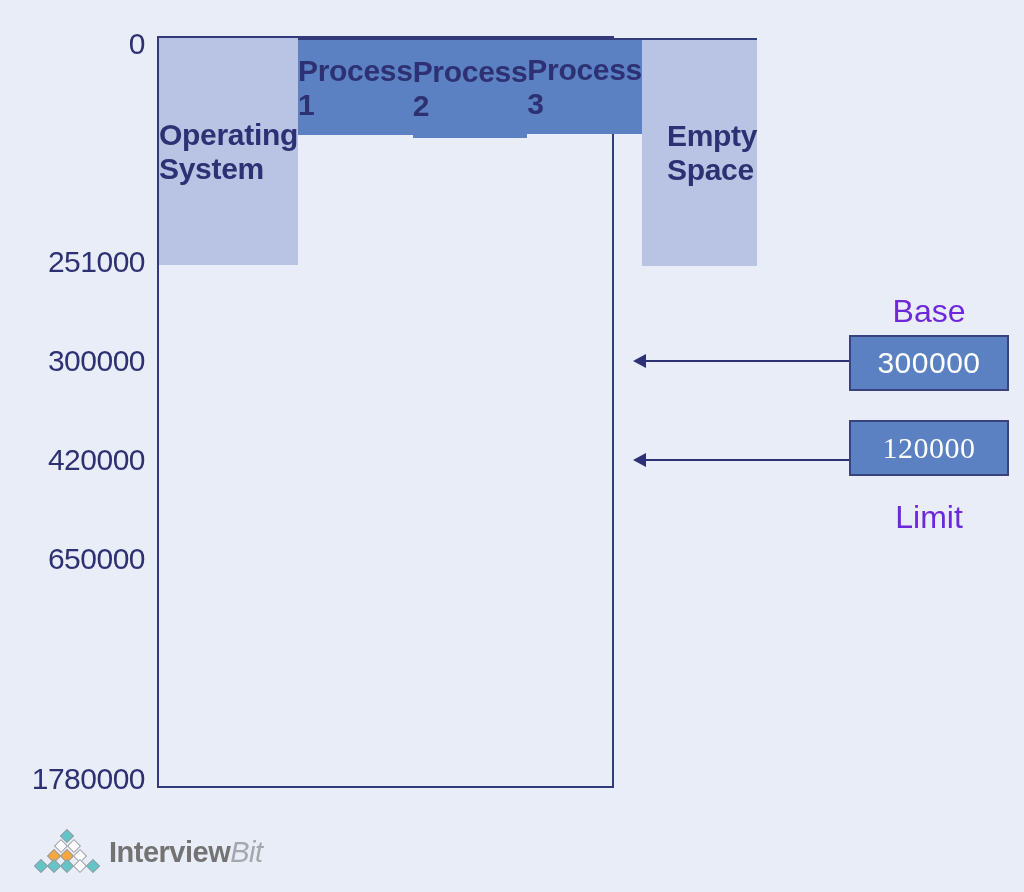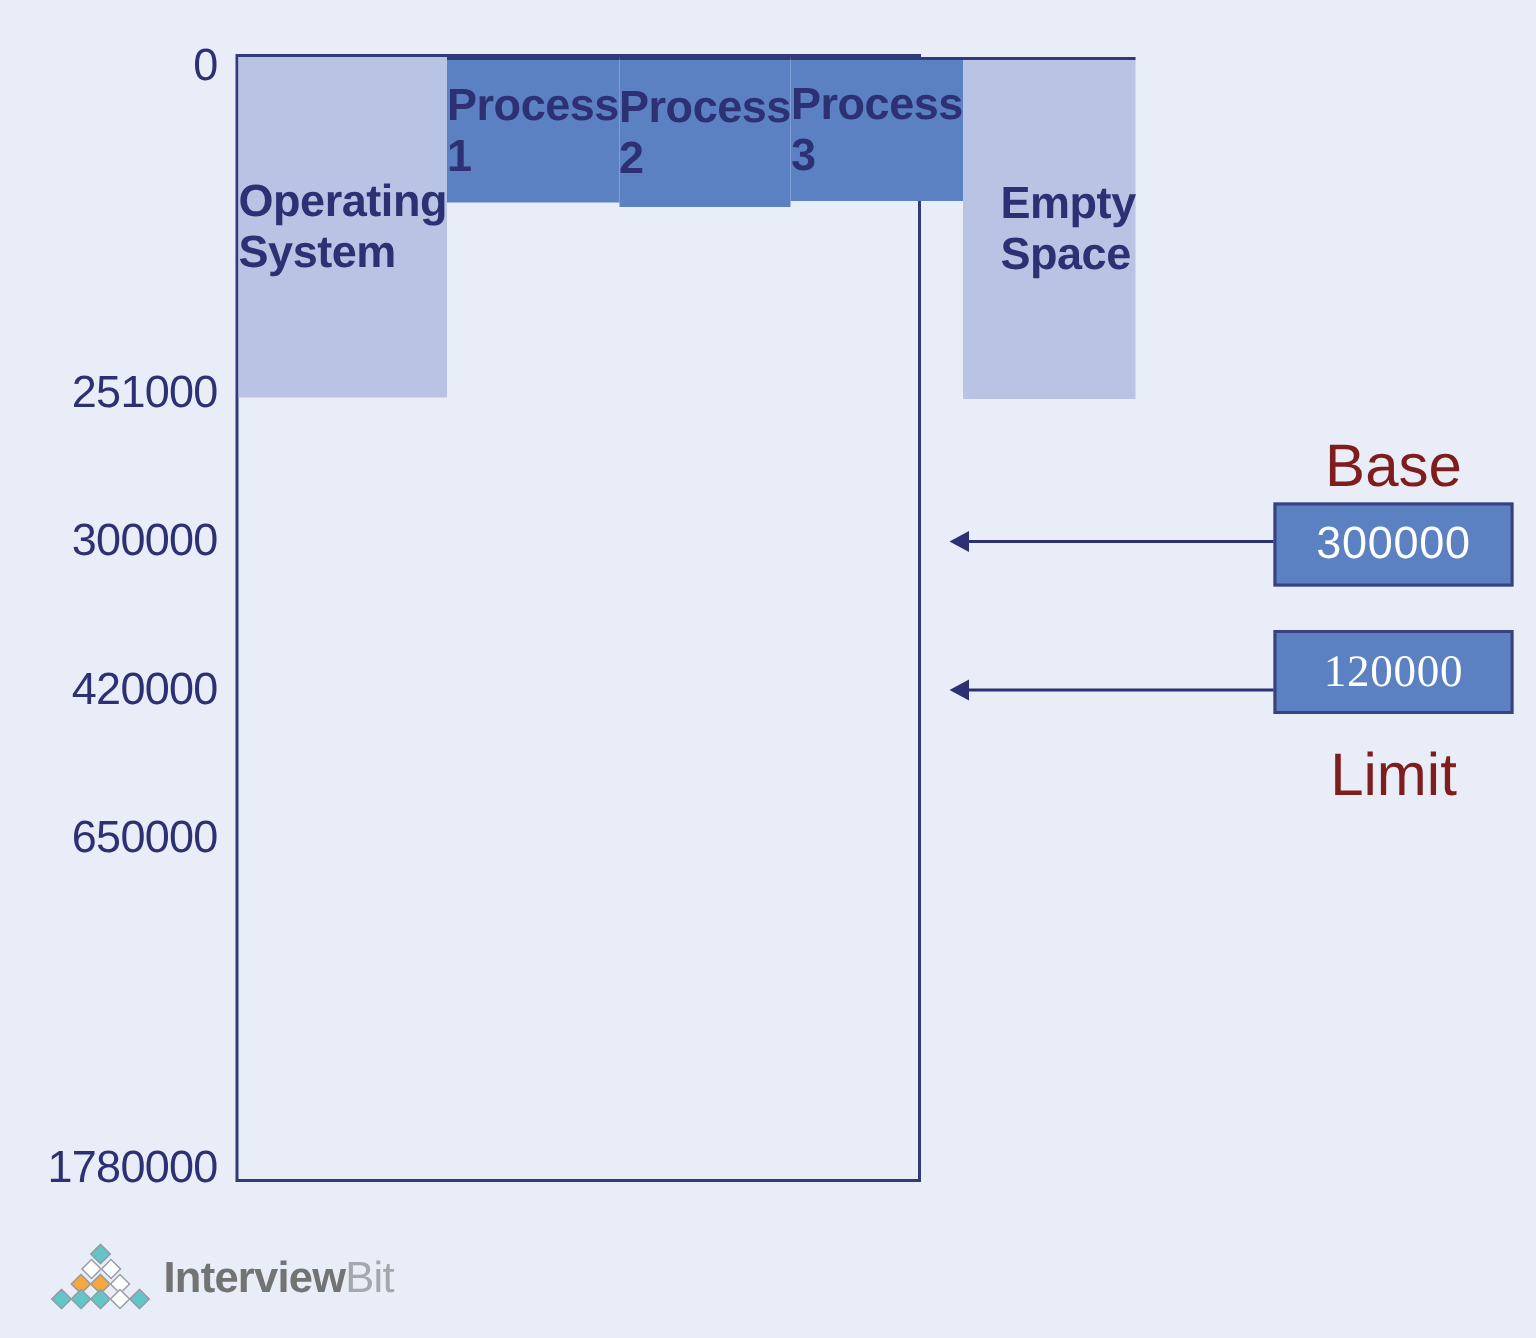--- a/index.html
+++ b/index.html
@@ -58,23 +58,23 @@
   .addr-300000  { top: 344px; }
   .addr-420000  { top: 443px; padding-left: 24px; }
   .addr-650000  { top: 542px; }
   .addr-1280000 { top: 762px; }
 
   
   .annot-label {
     position: absolute;
     left: 849px; width: 160px;
     text-align: center;
-    font-size: 40px;
+    font-size: 32px;
     line-height: 36px;
-    color: #7f1d1d;
+    color: #6d28d9;
   }
   .annot-label.base-label  { top: 293px; }
   .annot-label.limit-label { top: 499px; }
 
   .annot-box {
     position: absolute;
     left: 849px; width: 160px; height: 56px;
     background: #5b81c2;
     border: 2px solid #39417f;
     display: flex;
@@ -128,21 +128,21 @@
   .dm-white  { background: #ffffff; }
   .dm-orange { background: #f6a83c; }
 
   .logo-text {
     margin-left: 8px;
     font-size: 29px;
     letter-spacing: -0.5px;
     white-space: nowrap;
   }
   .logo-text .primary   { font-weight: bold; color: #737373; }
-  .logo-text .secondary { font-weight: normal; color: #a4a7ab; }
+  .logo-text .secondary { font-weight: normal; color: #a4a7ab; font-style: italic; }
 </style>
 </head>
 <body>
 
 <div class="canvas">
 
   <div class="memory-column">
     <div class="segment seg-light seg-os">
       <span>Operating System</span>
     </div>

